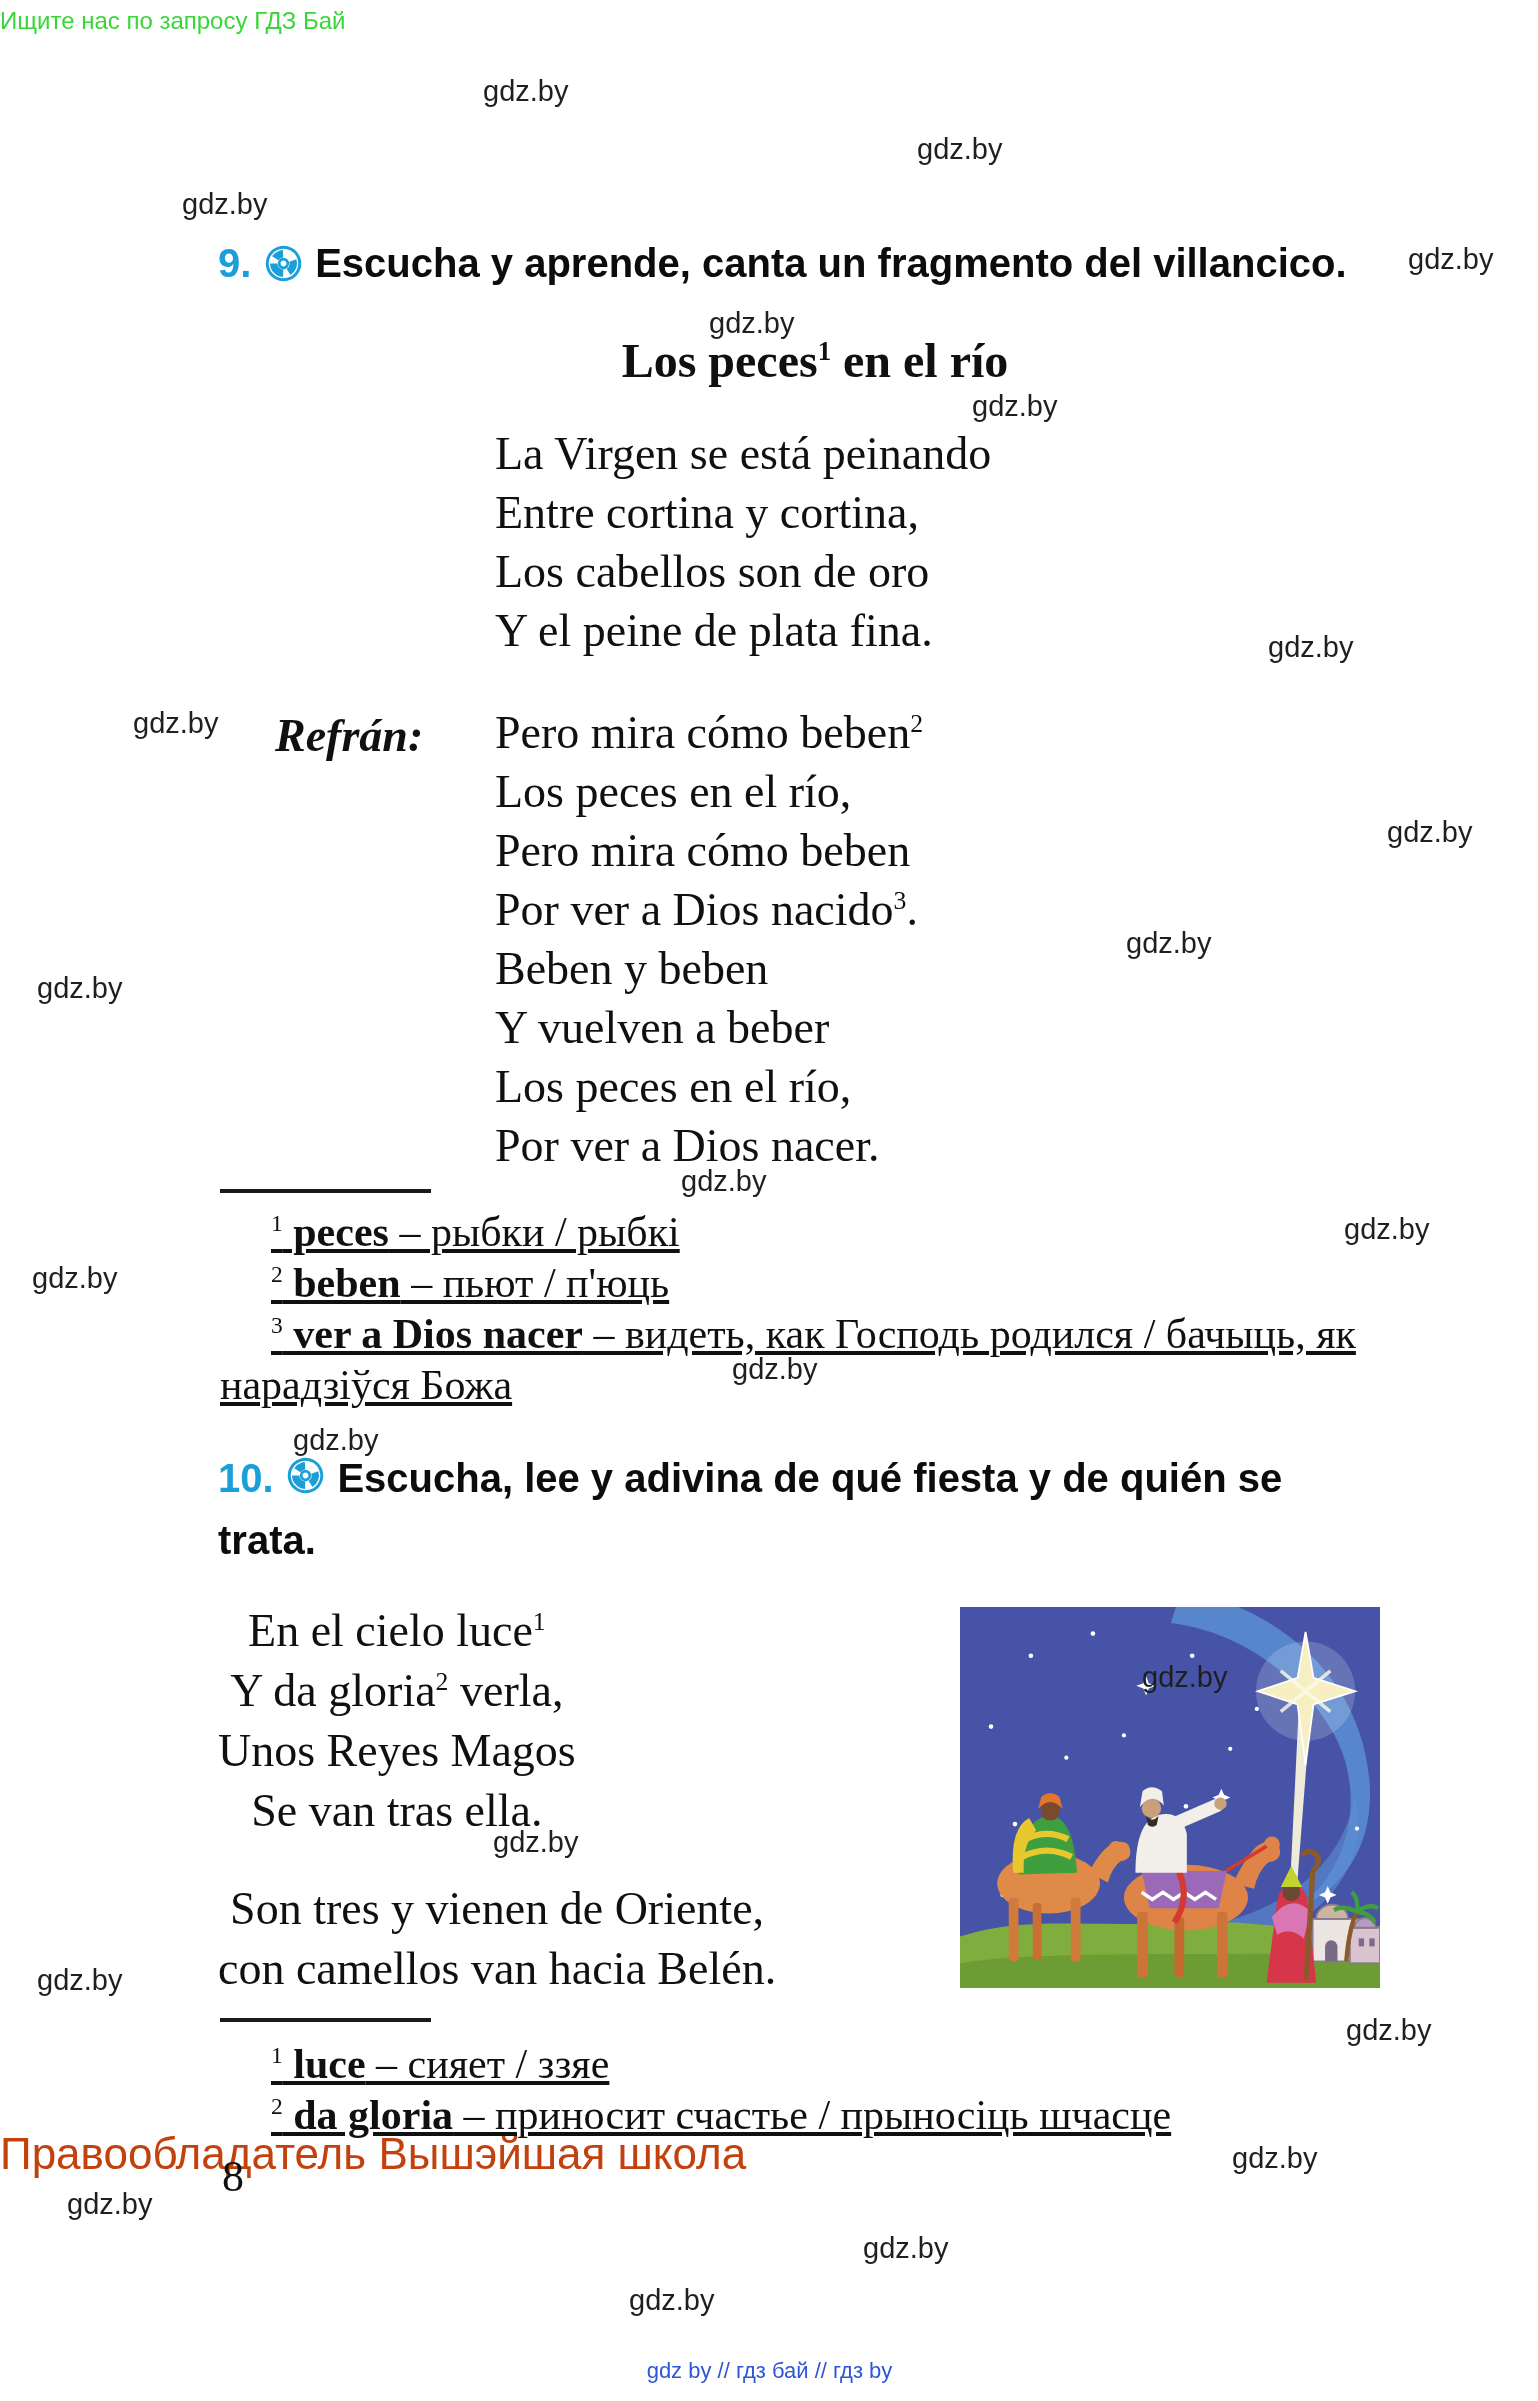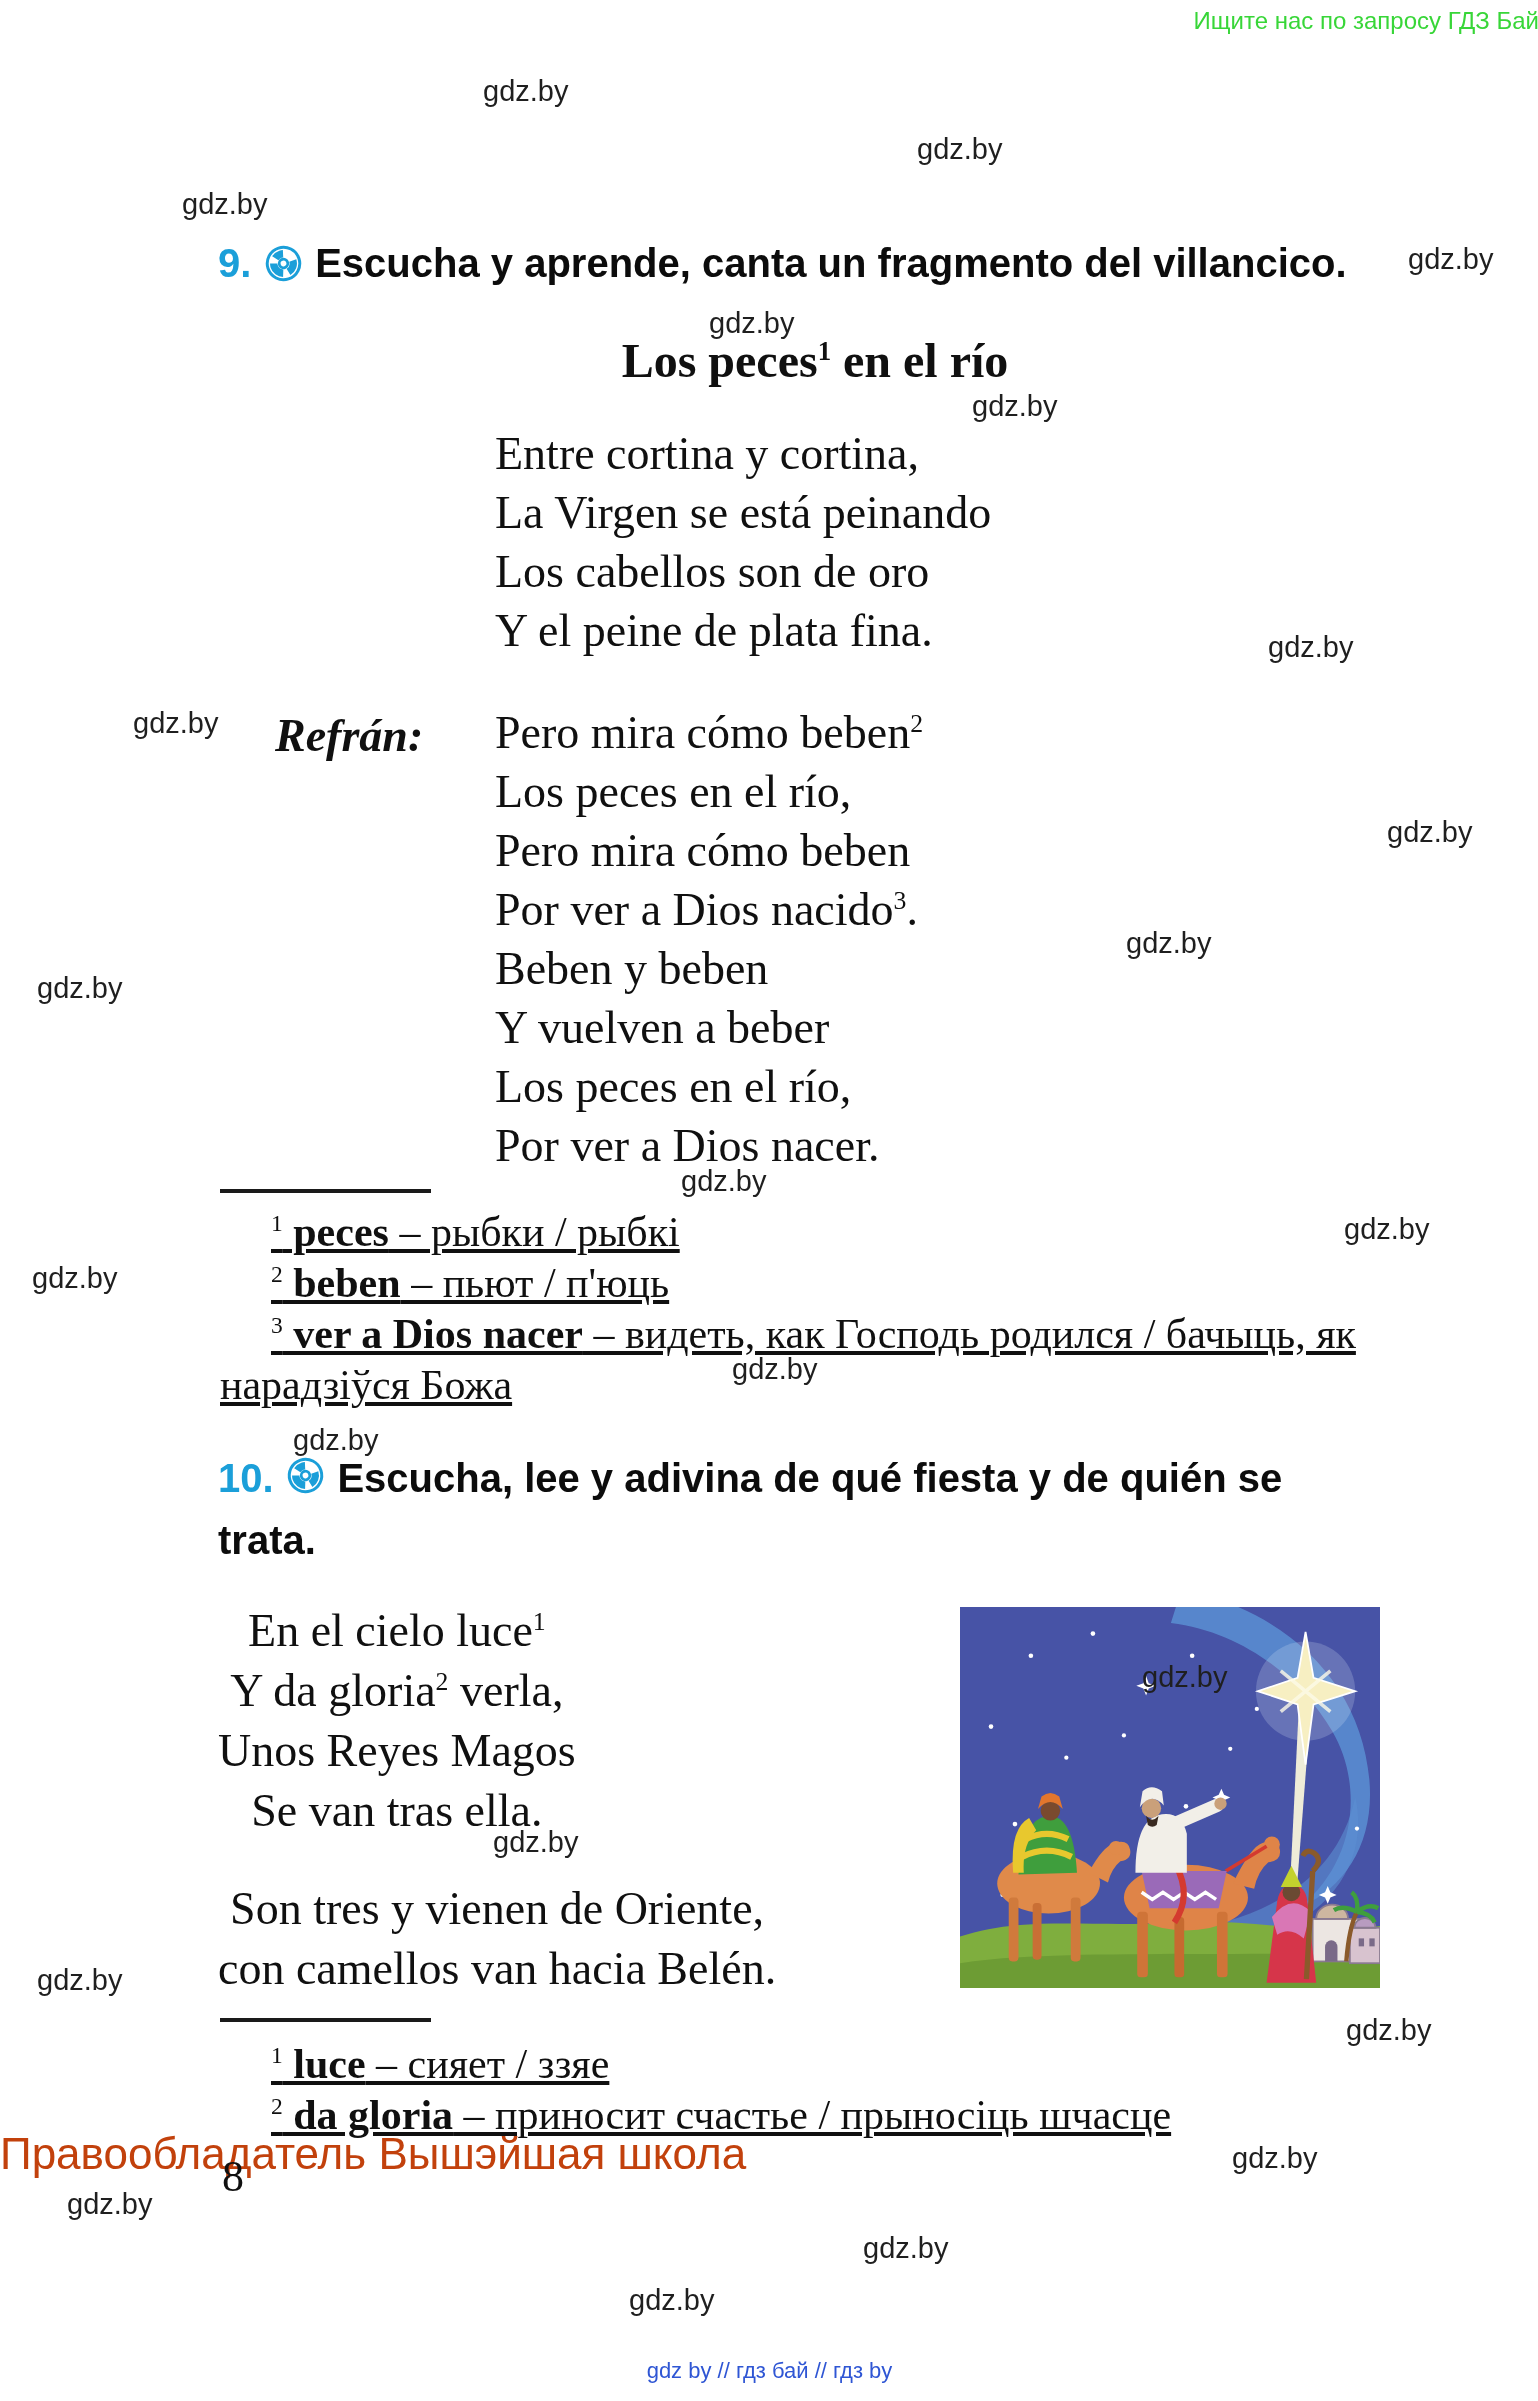--- a/index.html
+++ b/index.html
@@ -1,18 +1,18 @@
 <!DOCTYPE html>
 <html style="font-size:14px"><head>
 <meta charset="utf-8">
 <style>
   html,body{margin:0;padding:0;background:#9a9a9a;}
   .page{position:relative;width:1539px;height:2401px;margin:0 auto;background:#ffffff;
         overflow:hidden;font-family:"Liberation Serif",serif;color:#101010;}
-  .banner{position:absolute;top:7px;left:0;width:100%;text-align:right;
+  .banner{position:absolute;top:7px;left:0;width:100%;text-align:left;
           font-family:"Liberation Sans",sans-serif;font-size:24px;color:#38d638;}
   .wm{position:absolute;font-family:"Liberation Sans",sans-serif;font-size:29px;
       color:#1f1f1f;z-index:6;white-space:nowrap;}
   .ex-head{position:absolute;display:flex;align-items:center;gap:12.4px;
            font-family:"Liberation Sans",sans-serif;font-weight:bold;font-size:40px;color:#0c0c0c;}
   .ex-num{color:#1b9fd9;}
   .cd{width:39px;height:39px;flex:0 0 auto;}
   .h10{position:absolute;left:218px;top:1456px;width:1241px;}
   .h-line{height:62px;display:flex;align-items:flex-start;gap:12.4px;
           font-family:"Liberation Sans",sans-serif;font-weight:bold;font-size:40px;color:#0c0c0c;}
@@ -51,22 +51,22 @@
           <circle cx="21" cy="21" r="4.6" stroke-width="3"></circle>
         </g>
       </svg>
     </span>
     <span>Escucha y aprende, canta un fragmento del villancico.</span>
   </div>
 
   <div class="song-title"><span>Los peces</span><sup>1</sup><span> en el río</span></div>
 
   <div class="lyrics" style="left:495px;top:424px;">
+      <div class="line"><span>La Virgen se está peinando</span></div>
       <div class="line"><span>Entre cortina y cortina,</span></div>
-      <div class="line"><span>La Virgen se está peinando</span></div>
       <div class="line"><span>Los cabellos son de oro</span></div>
       <div class="line"><span>Y el peine de plata fina.</span></div>
     </div>
 
   <div class="refrain-label">Refrán:</div>
   <div class="lyrics" style="left:495px;top:703px;">
       <div class="line"><span>Pero mira cómo beben</span><sup>2</sup></div>
       <div class="line"><span>Los peces en el río,</span></div>
       <div class="line"><span>Pero mira cómo beben</span></div>
       <div class="line"><span>Por ver a Dios nacido</span><sup>3</sup><span>.</span></div>

